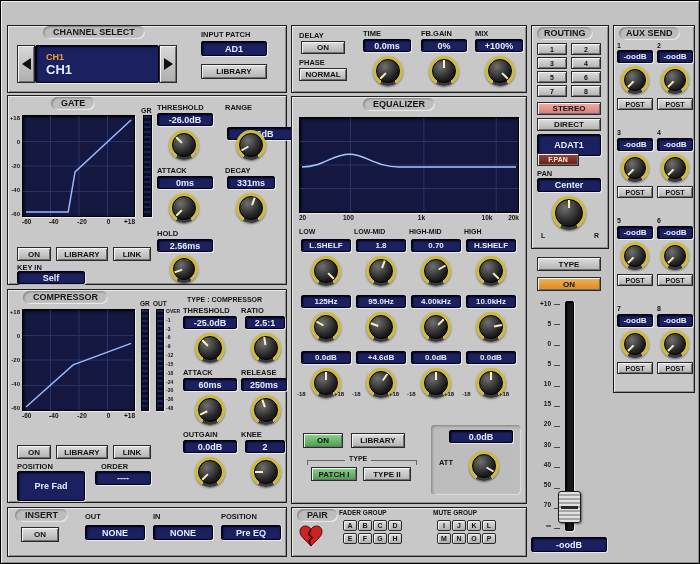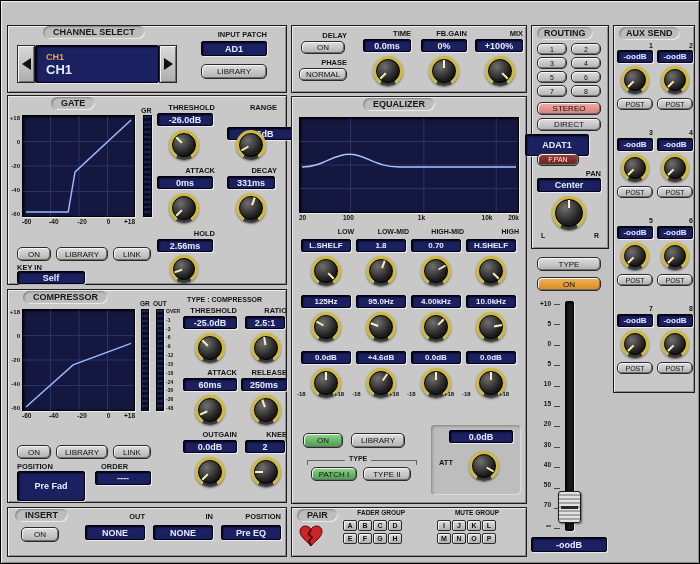--- a/index.html
+++ b/index.html
@@ -4,24 +4,24 @@
 <style>
   *{margin:0;padding:0;box-sizing:border-box;font-family:"Liberation Sans",sans-serif;}
   body{background:#777;}
   #win{position:relative;width:700px;height:564px;background:#c2c2c2;border:1px solid #000;box-shadow:inset 1px 1px 0 #efefef,inset -1px -1px 0 #8c8c8c;overflow:hidden;}
   #titlebar{position:absolute;left:1px;top:1px;width:696px;height:15px;background:#d6d6d6;border-bottom:1px solid #444;}
   #titlebar .stripes{position:absolute;left:5px;right:5px;top:3px;bottom:3px;background:repeating-linear-gradient(to bottom,#8f8f8f 0 1px,#ececec 1px 3px);}
   #titlebar .title{position:absolute;left:50%;top:0;transform:translateX(-50%);background:#d6d6d6;padding:0 12px;font-size:11px;font-weight:bold;line-height:14px;color:#111;white-space:nowrap;}
   .panel{position:absolute;background:#c8c8c8;border:1px solid #1c1c1c;box-shadow:inset 1px 1px 0 #ececec,inset -1px -1px 0 #8e8e8e;}
   .ptitle{position:absolute;font-size:9px;font-weight:bold;color:#161616;background:#bdbdbd;border-radius:7px;box-shadow:inset 1px 1px 2px #828282,inset -1px -1px 1px #f2f2f2;padding:1px 10px;white-space:nowrap;line-height:11px;}
   .lbl{position:absolute;font-size:7.5px;font-weight:bold;color:#141414;line-height:1;white-space:nowrap;}
-  .ctr{text-align:right;}
+  .ctr{text-align:left;}
   .tiny{font-size:6px;}
   .disp{position:absolute;display:flex;align-items:center;justify-content:center;background:#1b2060;color:#e6ecff;font-size:9px;font-weight:bold;border:1px solid #000016;box-shadow:inset 1px 1px 2px #000,1px 1px 0 rgba(255,255,255,.65);border-radius:2px;white-space:nowrap;}
-  .btn{position:absolute;display:flex;align-items:center;justify-content:center;background:linear-gradient(#dedede,#b2b2b2);border:1px solid #2a2a2a;border-radius:5px;box-shadow:inset 1px 1px 0 #f6f6f6,inset -1px -1px 0 #6e6e6e;font-size:8px;font-weight:normal;color:#111;white-space:nowrap;cursor:default;}
+  .btn{position:absolute;display:flex;align-items:center;justify-content:center;background:linear-gradient(#dedede,#b2b2b2);border:1px solid #2a2a2a;border-radius:0;box-shadow:inset 1px 1px 0 #f6f6f6,inset -1px -1px 0 #6e6e6e;font-size:8px;font-weight:bold;color:#111;white-space:nowrap;cursor:default;}
   .btn.green{background:linear-gradient(#90d290,#47a047);}
   .btn.pink{background:linear-gradient(#f2b0a8,#d87a74);}
   .btn.orange{background:linear-gradient(#f2b35a,#d98a1e);}
   .btn.dark{background:linear-gradient(#9a4242,#641e1e);color:#ffe9c2;}
   .graph{position:absolute;background:#141840;border:1px solid #000;box-shadow:inset 1px 1px 3px #000,1px 1px 0 #e9e9e9;}
   .graph svg{position:absolute;inset:0;width:100%;height:100%;}
   .vmeter{position:absolute;background:repeating-linear-gradient(to bottom,#1c2252 0 2px,#0a0d28 2px 5px);border:1px solid #000;box-shadow:1px 1px 0 #e9e9e9;}
   .knob{position:absolute;border-radius:50%;background:conic-gradient(from 212deg,#cdb944 0 296deg,#3a3a3a 0);box-shadow:0 1px 2px rgba(0,0,0,.5);}
   .kcore{position:absolute;inset:3px;border-radius:50%;background:radial-gradient(circle at 35% 30%,#707070,#232323 60%,#000);border:1px solid #000;}
   .ptr{position:absolute;inset:3px;border-radius:50%;}
@@ -401,21 +401,21 @@
   <div class="btn" style="left:536px;top:42px;width:30px;height:12px;font-size:7px">1</div>
   <div class="btn" style="left:570px;top:42px;width:30px;height:12px;font-size:7px">2</div>
   <div class="btn" style="left:536px;top:56px;width:30px;height:12px;font-size:7px">3</div>
   <div class="btn" style="left:570px;top:56px;width:30px;height:12px;font-size:7px">4</div>
   <div class="btn" style="left:536px;top:70px;width:30px;height:12px;font-size:7px">5</div>
   <div class="btn" style="left:570px;top:70px;width:30px;height:12px;font-size:7px">6</div>
   <div class="btn" style="left:536px;top:84px;width:30px;height:12px;font-size:7px">7</div>
   <div class="btn" style="left:570px;top:84px;width:30px;height:12px;font-size:7px">8</div>
   <div class="btn pink" style="left:536px;top:101px;width:64px;height:13px">STEREO</div>
   <div class="btn" style="left:536px;top:117px;width:64px;height:13px">DIRECT</div>
-  <div class="disp" style="left:524px;top:133px;width:64px;height:22px">ADAT1</div>
+  <div class="disp" style="left:536px;top:133px;width:64px;height:22px">ADAT1</div>
   <div class="btn dark" style="left:536px;top:152px;width:42px;height:13px;font-size:7px">F.PAN</div>
   <div class="lbl ctr" style="left:536px;top:169px;width:64px">PAN</div>
   <div class="disp" style="left:536px;top:177px;width:64px;height:14px">Center</div>
   <div class="knob k34" style="left:551px;top:195px">
       <div class="kcore"></div>
       <div class="ptr"></div>
     </div>
   <div class="lbl" style="left:540px;top:231px;font-size:7px">L</div>
   <div class="lbl" style="left:593px;top:231px;font-size:7px">R</div>
 

